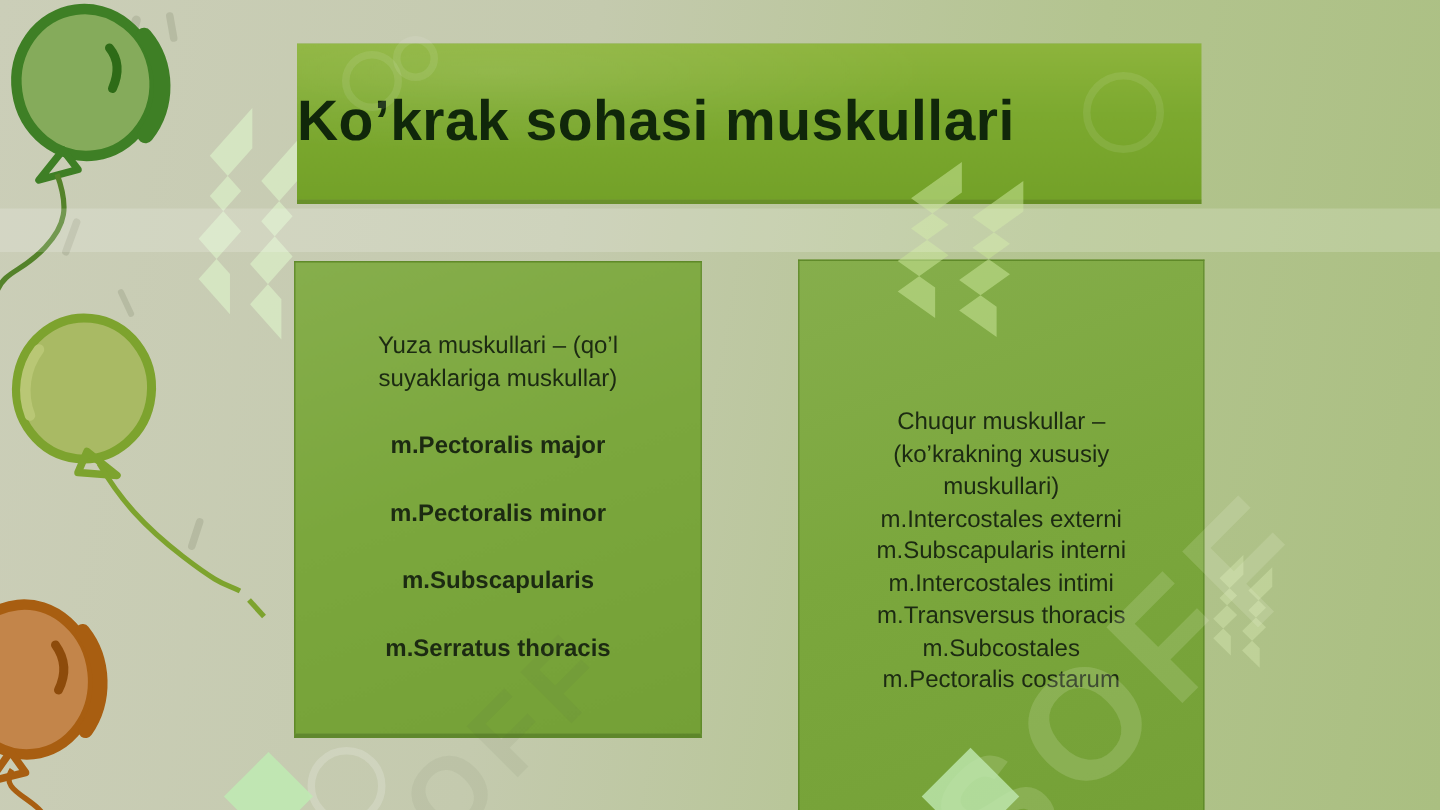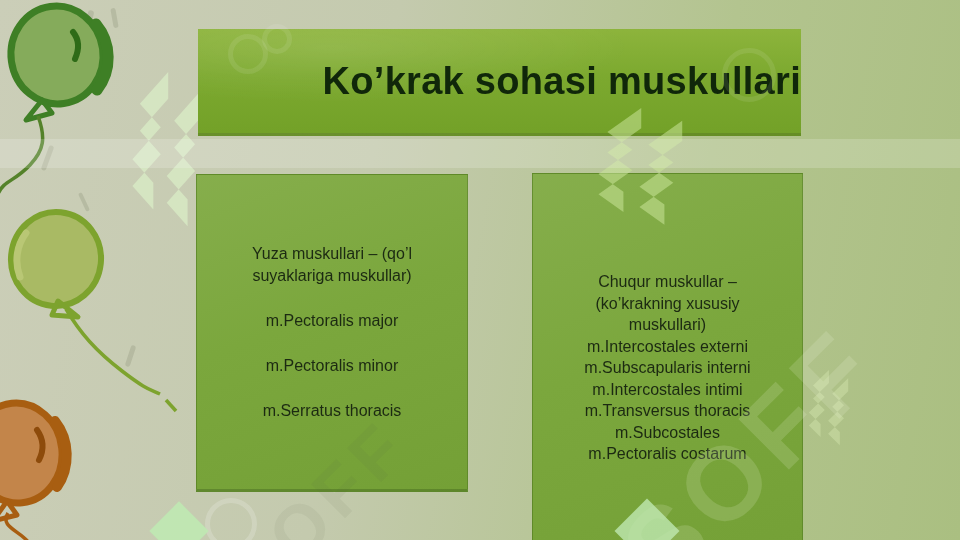--- a/index.html
+++ b/index.html
@@ -15,41 +15,41 @@
   .ring{position:absolute;border:5px solid rgba(255,255,255,0.09);border-radius:50%;z-index:11;}
   .ring.bg{z-index:2;border-color:rgba(255,255,255,0.18);}
 
   
   .banner{
     left:198px;top:29px;width:603px;height:104px;z-index:10;
     background:
       radial-gradient(ellipse at 22% 18%, rgba(255,255,255,0.10), transparent 45%),
       linear-gradient(180deg,#8db43c 0%,#7ca92f 45%,#73a128 100%);
     border-bottom:3px solid rgba(55,95,12,0.45);
-    display:flex;align-items:center;justify-content:flex-end;
+    display:flex;align-items:center;justify-content:flex-start;
   }
   .banner h1{
     margin:0;font-size:38px;font-weight:700;letter-spacing:0.3px;
     color:#10270a;
   }
 
   
   .panel{
     z-index:10;
     background:linear-gradient(160deg,#86ae4c 0%,#7ba73d 45%,#74a036 100%);
     border:1px solid rgba(70,110,25,0.45);
     border-bottom:3px solid rgba(60,100,18,0.5);
     display:flex;flex-direction:column;align-items:center;justify-content:center;
     text-align:center;color:#1c2a12;font-size:16px;box-sizing:border-box;
     padding:10px 18px;
   }
   .panel-left{left:196px;top:174px;width:272px;height:318px;}
   .panel-right{left:532px;top:173px;width:271px;height:392px;}
   .panel p{margin:0;line-height:22px;}
-  .panel-left .item{margin-top:23px;}
+  .panel-left .item{margin-top:23px;font-weight:bold;}
   .panel-right p{line-height:21.5px;}
   .panel-left .heading{max-width:212px;}
   .panel-right .heading{max-width:212px;}
 
   
   .glyph{position:absolute;pointer-events:none;}
   .g1{left:122px;top:72px;width:82px;height:156px;z-index:3;opacity:0.78;}
   .g2{left:586px;top:108px;width:98px;height:118px;z-index:25;opacity:0.55;}
   .g3{left:803px;top:370px;width:46px;height:76px;z-index:3;opacity:0.45;}
 
@@ -125,20 +125,21 @@
   </svg>
 
   <div class="abs banner">
     <h1>Ko’krak sohasi muskullari</h1>
   </div>
 
   <div class="abs panel panel-left">
     <p class="heading">Yuza muskullari – (qo’l suyaklariga muskullar)</p>
     <p class="item">m.Pectoralis major</p>
     <p class="item">m.Pectoralis minor</p>
+    <p class="item">m.Subscapularis</p>
     <p class="item">m.Serratus thoracis</p>
   </div>
 
   <div class="abs panel panel-right">
     <p class="heading">Chuqur muskullar – (ko’krakning xususiy muskullari)</p>
     <p>m.Intercostales externi</p>
     <p>m.Subscapularis interni</p>
     <p>m.Intercostales intimi</p>
     <p>m.Transversus thoracis</p>
     <p>m.Subcostales</p>

